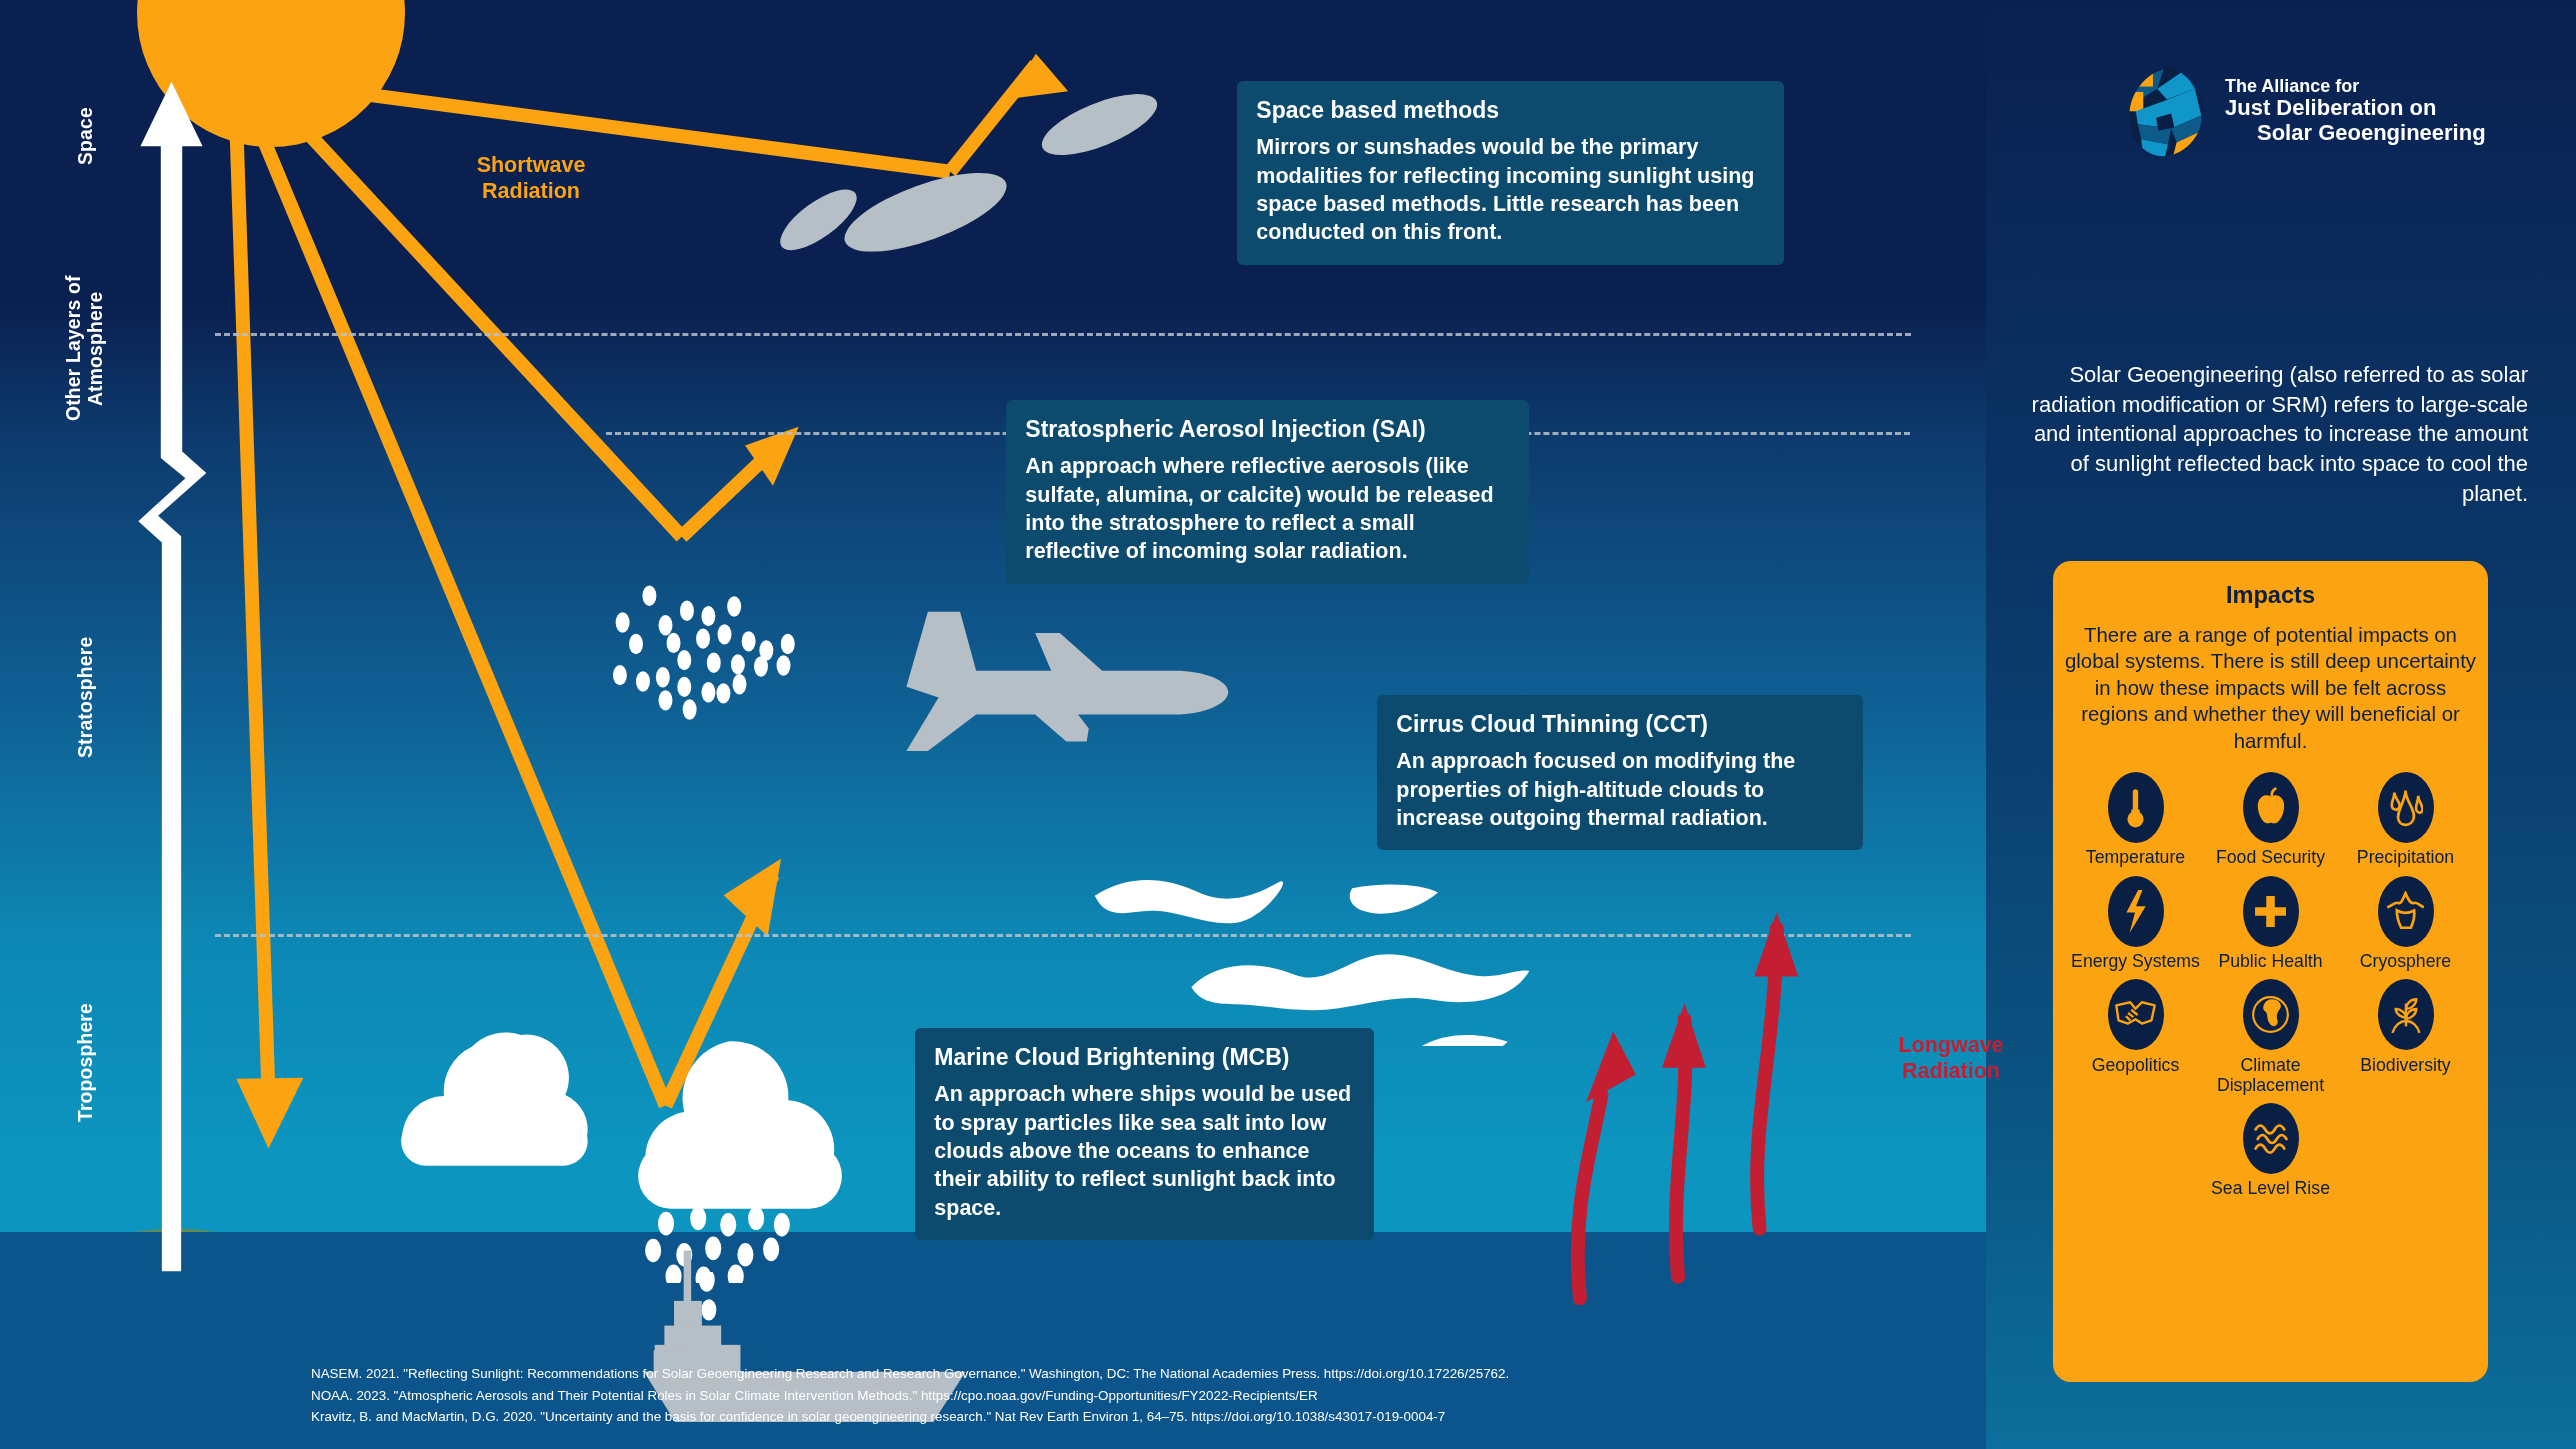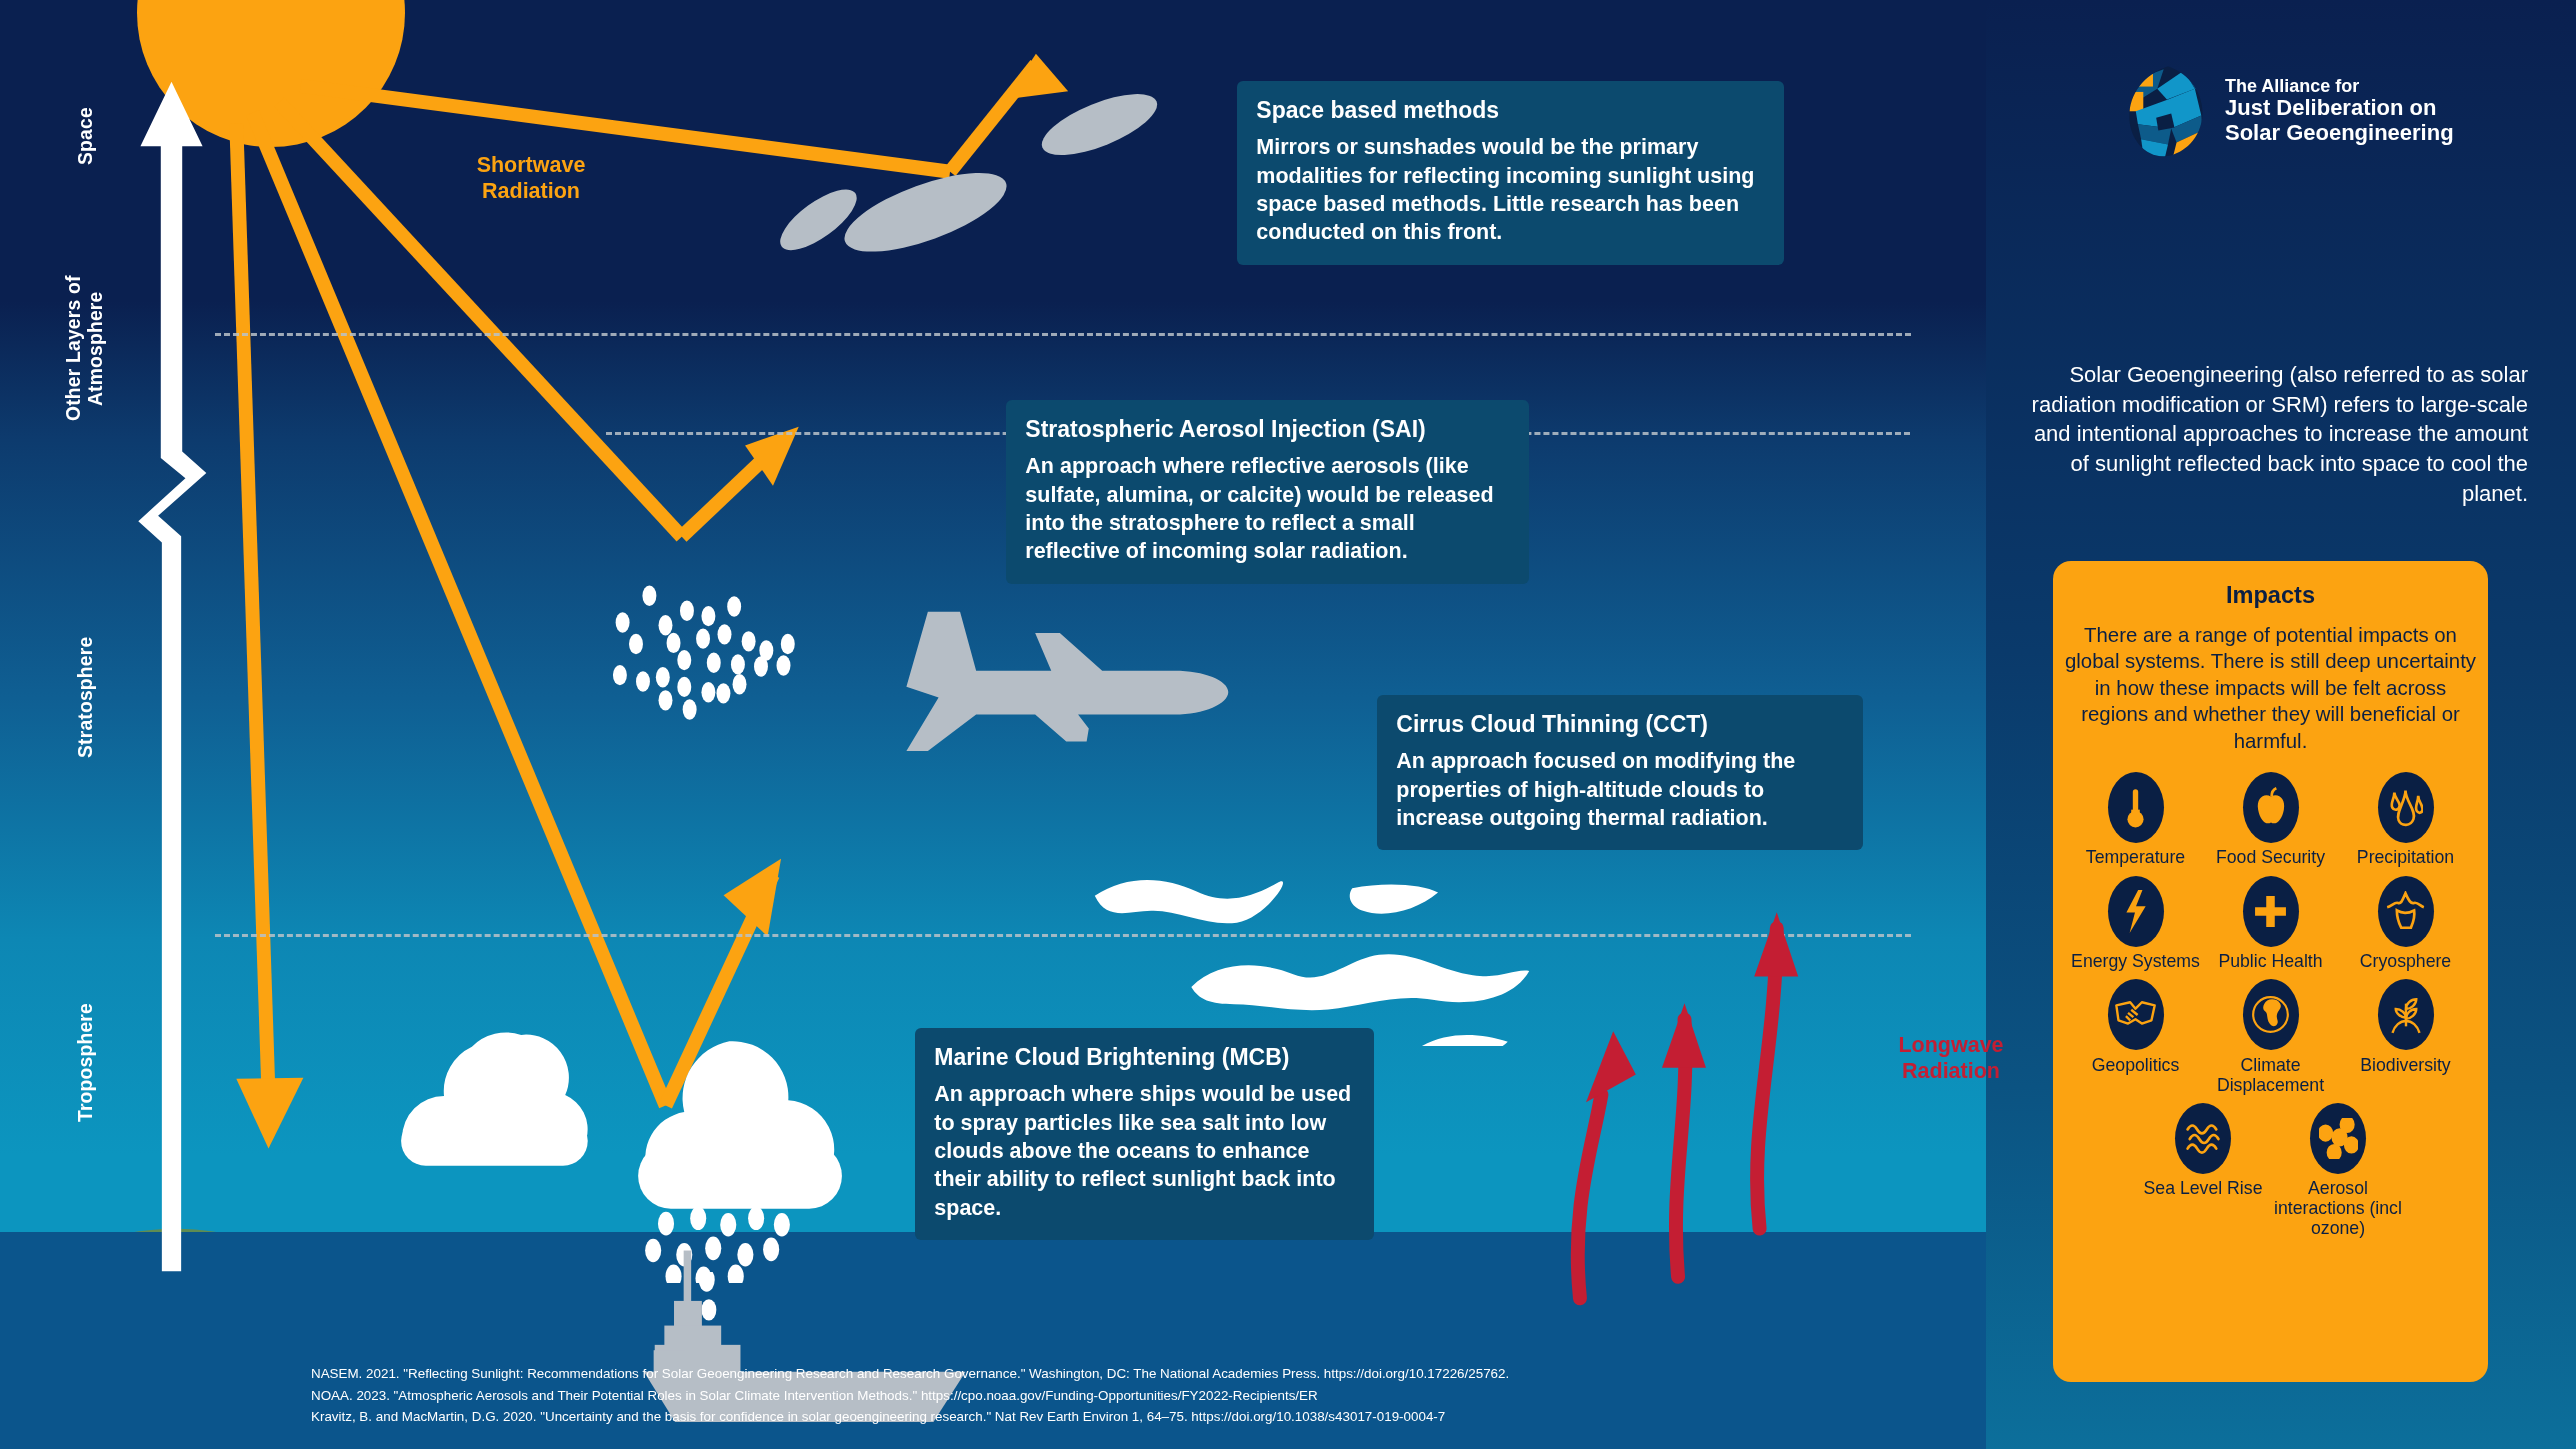--- a/index.html
+++ b/index.html
@@ -51,21 +51,21 @@
   .callout p{margin:0;font-size:21.5px;line-height:1.32;font-weight:700;}
   
   .radlabel{position:absolute;font-weight:bold;font-size:21.5px;line-height:1.2;text-align:center;}
   .sw{color:#fca311;}
   .lw{color:#c41e33;}
   
   .logo-wrap{position:absolute;left:2125px;top:64px;display:flex;align-items:center;gap:14px;}
   .logo-text{color:#fff;line-height:1.12;}
   .logo-text .l1{font-size:18px;font-weight:700;}
   .logo-text .l2{font-size:22px;font-weight:bold;}
-  .logo-text .l3{font-size:22px;font-weight:bold;}
+  .logo-text .l3{font-size:22px;font-weight:bold;margin-left:32px;}
   .main-title{
     position:absolute;left:1986px;top:177px;width:569px;
     text-align:center;color:#fff;font-size:58px;font-weight:bold;line-height:1.07;
   }
   .intro{
     position:absolute;left:2018px;top:360px;width:510px;
     text-align:right;color:#fff;font-size:22px;line-height:1.35;
   }
   .impacts-panel{
     position:absolute;left:2053px;top:561px;width:435px;height:821px;
@@ -444,36 +444,18 @@
               <g fill="none" stroke="#fca311" stroke-width="5" stroke-linecap="round">
             <path d="M6,14 C12,4 18,4 24,14 C30,24 36,24 42,14 C48,4 54,4 60,14"></path>
             <path d="M10,32 C16,22 22,22 28,32 C34,42 40,42 46,32 C52,22 58,22 64,32"></path>
             <path d="M6,50 C12,40 18,40 24,50 C30,60 36,60 42,50 C48,40 54,40 60,50"></path>
           </g>
             </svg>
         </div>
         <div class="ilabel">Sea Level Rise</div>
       </div>
 
-      <div class="icell">
-        <div class="ibadge">
-          <svg width="39" height="41" viewBox="0 0 72 76">
-              <g stroke="#fca311" stroke-width="6" fill="#fca311">
-            <line x1="38" y1="36" x2="52" y2="14"></line>
-                <line x1="38" y1="36" x2="14" y2="28"></line>
-            <line x1="38" y1="36" x2="58" y2="48"></line>
-                <line x1="38" y1="36" x2="30" y2="62"></line>
-            <ellipse cx="52" cy="12" rx="11" ry="13"></ellipse>
-                <ellipse cx="12" cy="28" rx="11" ry="13"></ellipse>
-            <ellipse cx="60" cy="50" rx="11" ry="13"></ellipse>
-                <ellipse cx="28" cy="64" rx="11" ry="13"></ellipse>
-            <ellipse cx="38" cy="36" rx="12" ry="14"></ellipse>
-          </g>
-            </svg>
-        </div>
-        <div class="ilabel">Aerosol interactions (incl ozone)</div>
-      </div>
 
     </div>
   </div>
 
 </div>
 
 
 </body></html>

